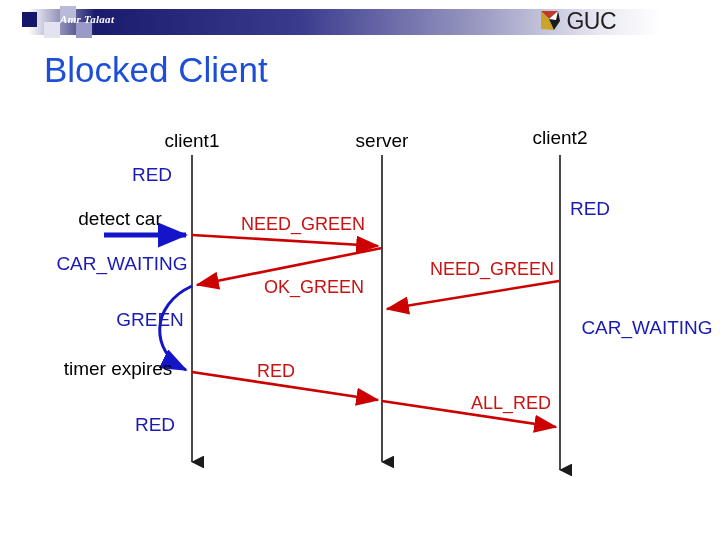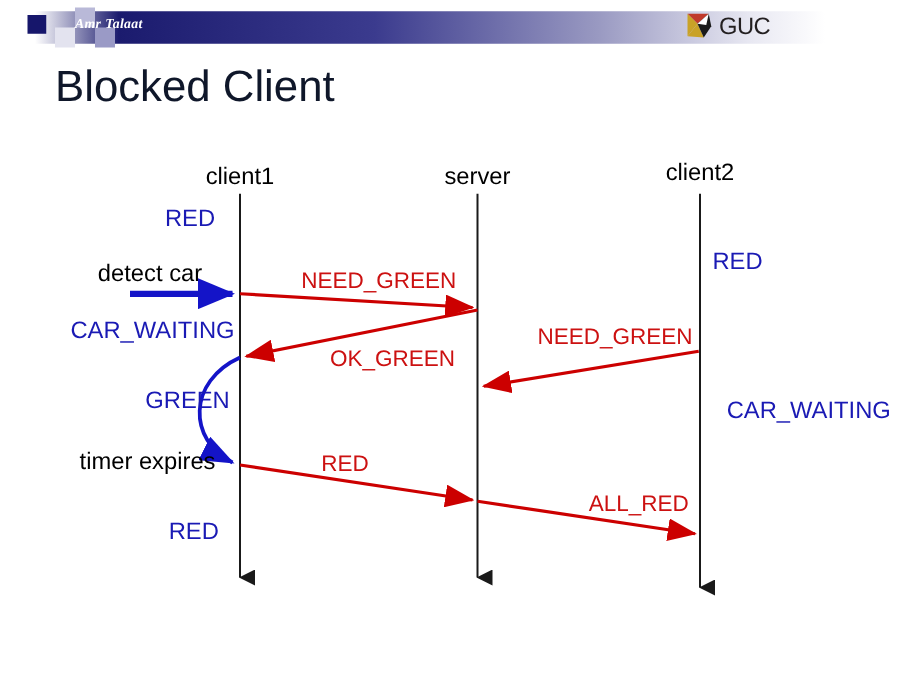--- a/index.html
+++ b/index.html
@@ -71,36 +71,36 @@
   #guc-logo {
     position: absolute;
     right: 16px; top: 6px;
     display: flex;
     align-items: center;
     height: 30px;
   }
   #guc-mark { display: block; }
   #guc-wordmark {
     font-family: "Liberation Sans", sans-serif;
-    font-size: 19px;
+    font-size: 23px;
     font-weight: 400;
     color: #231f20;
     letter-spacing: -0.5px;
     margin-left: 1px;
     line-height: 1;
   }
 
   
   #page-title {
     position: absolute;
     left: 44px; top: 50px;
     font-family: "Liberation Sans", sans-serif;
     font-size: 35px;
     font-weight: 400;
-    color: #0f172a;
+    color: #1d4ed8;
     letter-spacing: 0px;
     white-space: nowrap;
   }
 
   
   #sequence-diagram {
     position: absolute;
     left: 0; top: 0;
     width: 604px;
     height: 540px;

